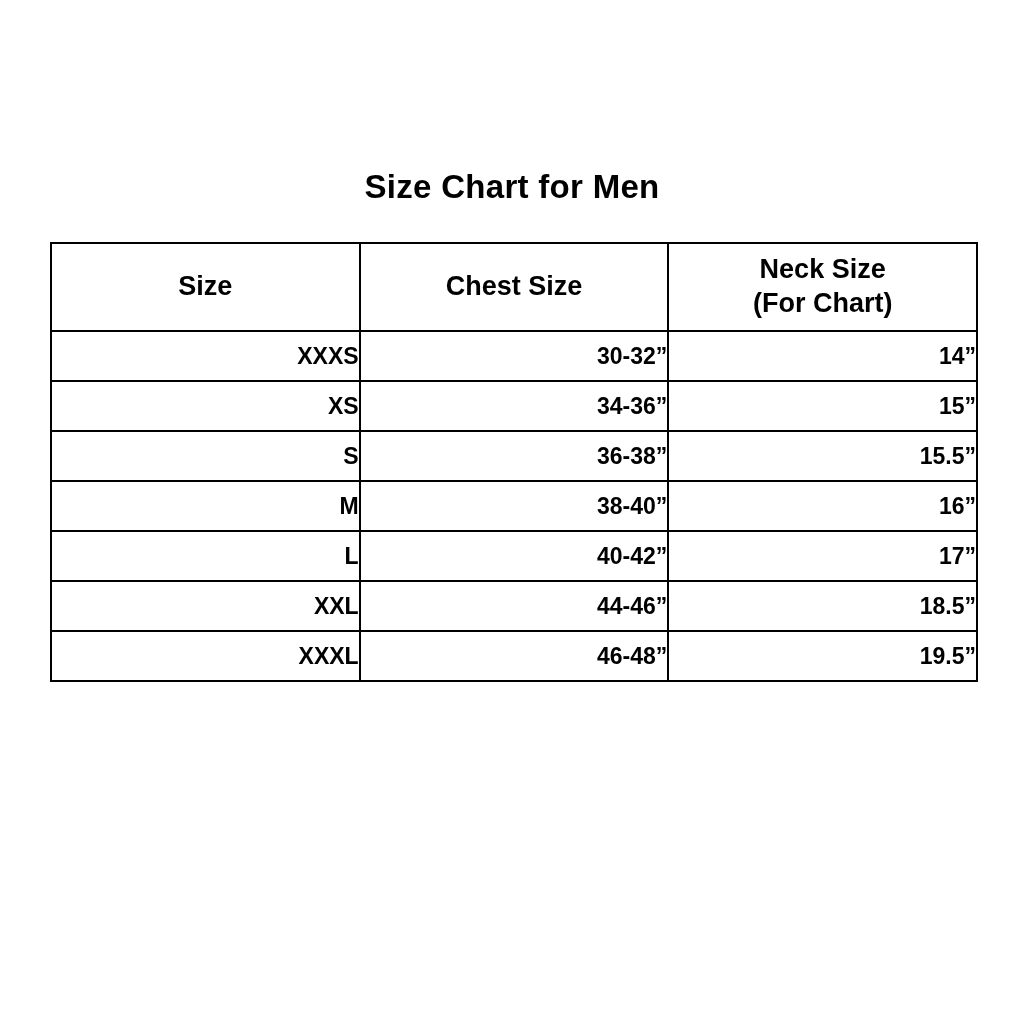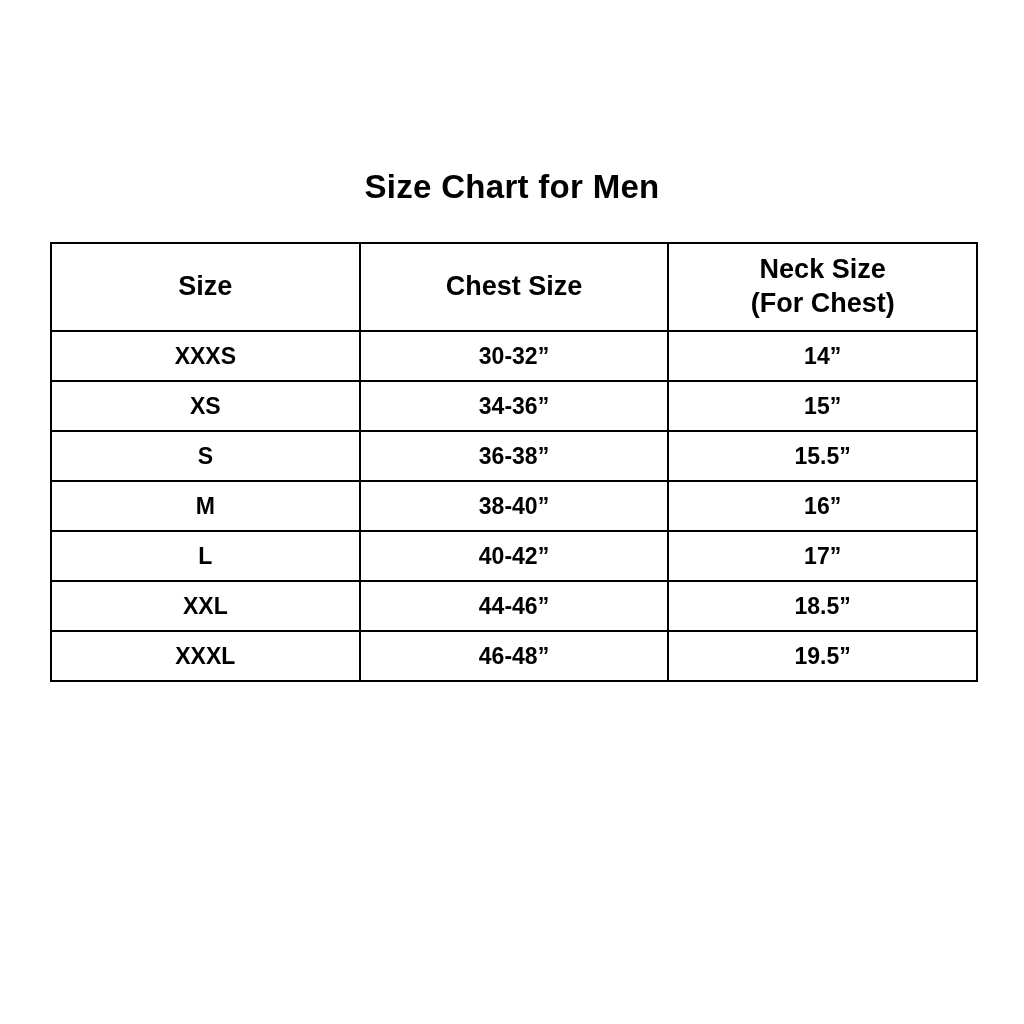--- a/index.html
+++ b/index.html
@@ -49,20 +49,21 @@
     background: #ffffff;
   }
   .size-chart th {
     height: 86px;
     font-size: 27px;
     line-height: 1.25;
   }
   .size-chart td {
     height: 48px;
     font-size: 23px;
+    text-align: right;
   }
   .hdr-line {
     display: block;
   }
 </style>
 </head>
 <body>
 
 <div class="page">
 
@@ -72,21 +73,21 @@
     <thead>
       <tr>
         <th>
           <span class="hdr-line">Size</span>
         </th>
         <th>
           <span class="hdr-line">Chest Size</span>
         </th>
         <th>
           <span class="hdr-line">Neck Size</span>
-          <span class="hdr-line">(For Chest)</span>
+          <span class="hdr-line">(For Chart)</span>
         </th>
       </tr>
     </thead>
     <tbody>
       <tr>
         <td>XXXS</td>
         <td>30-32”</td>
         <td>14”</td>
       </tr>
       <tr>

